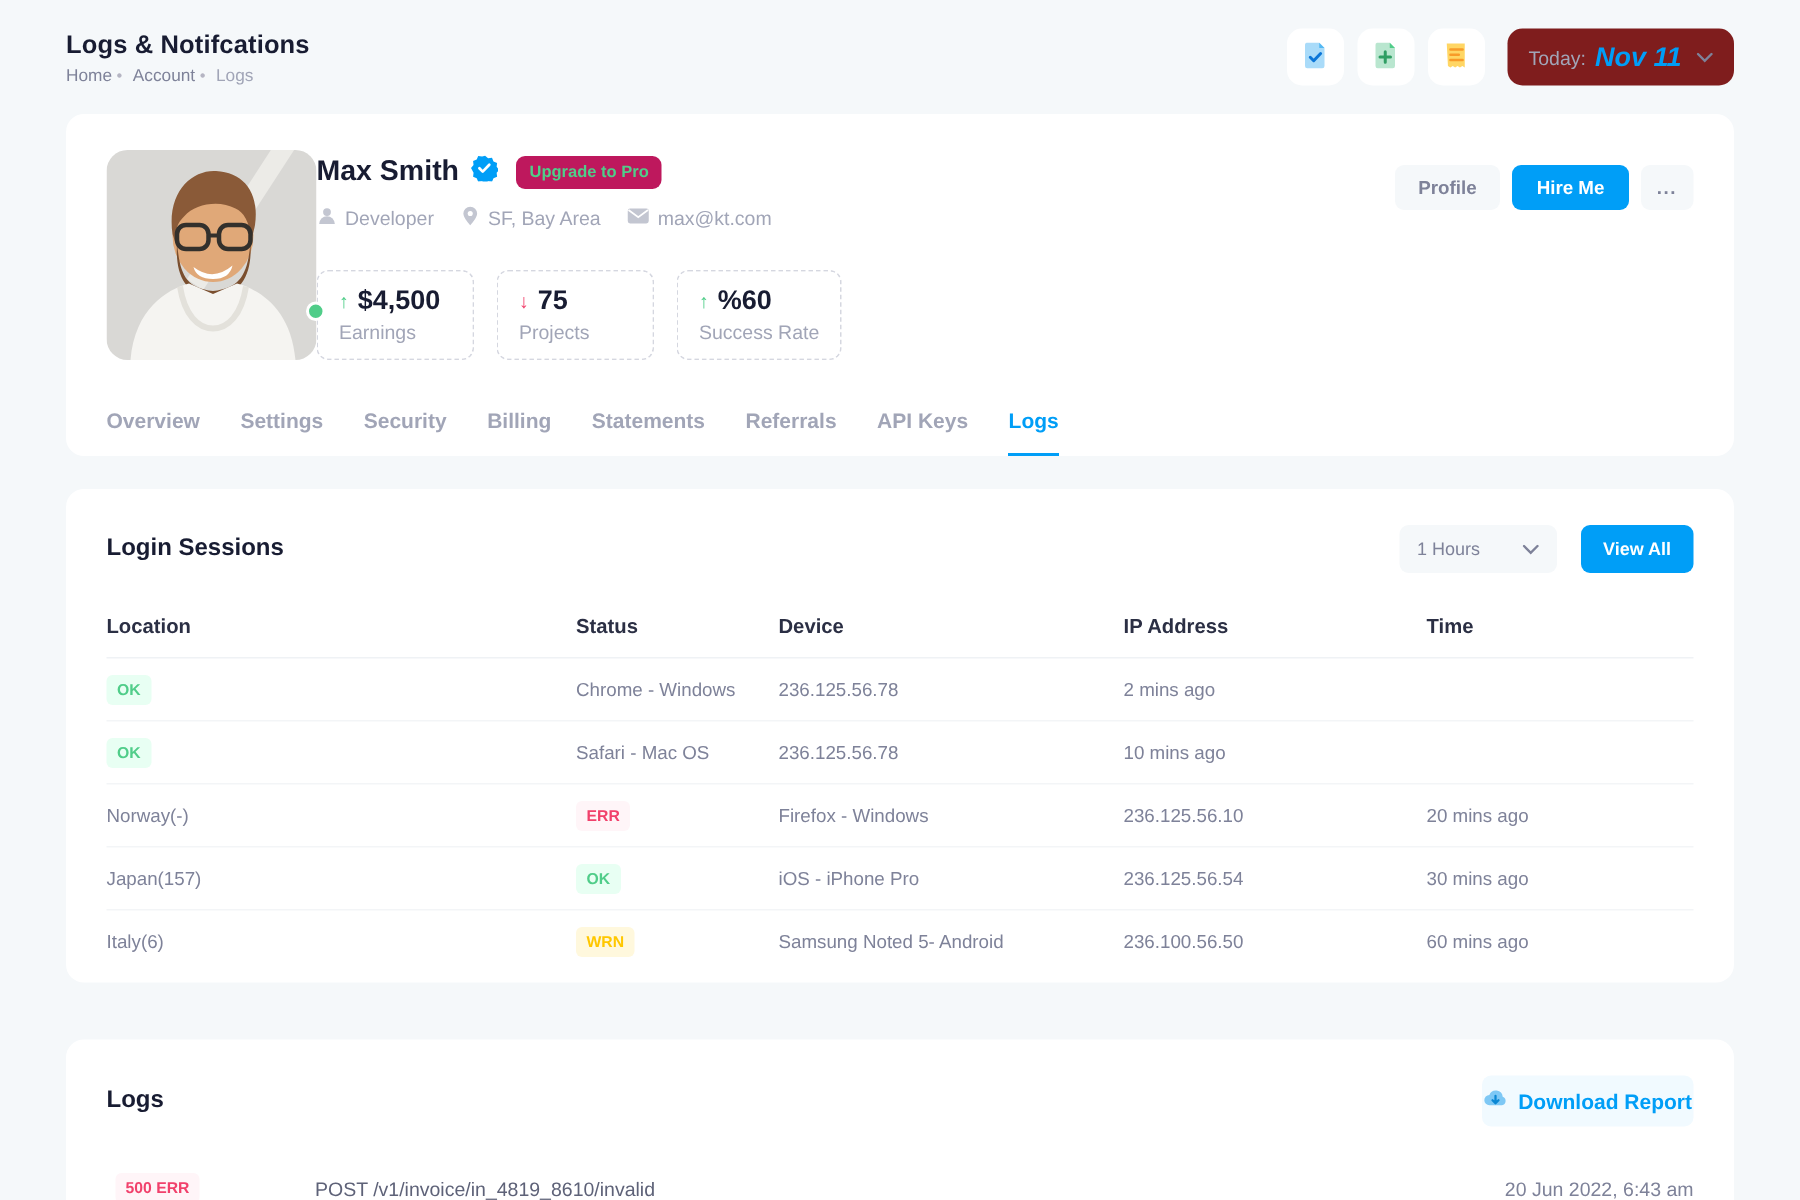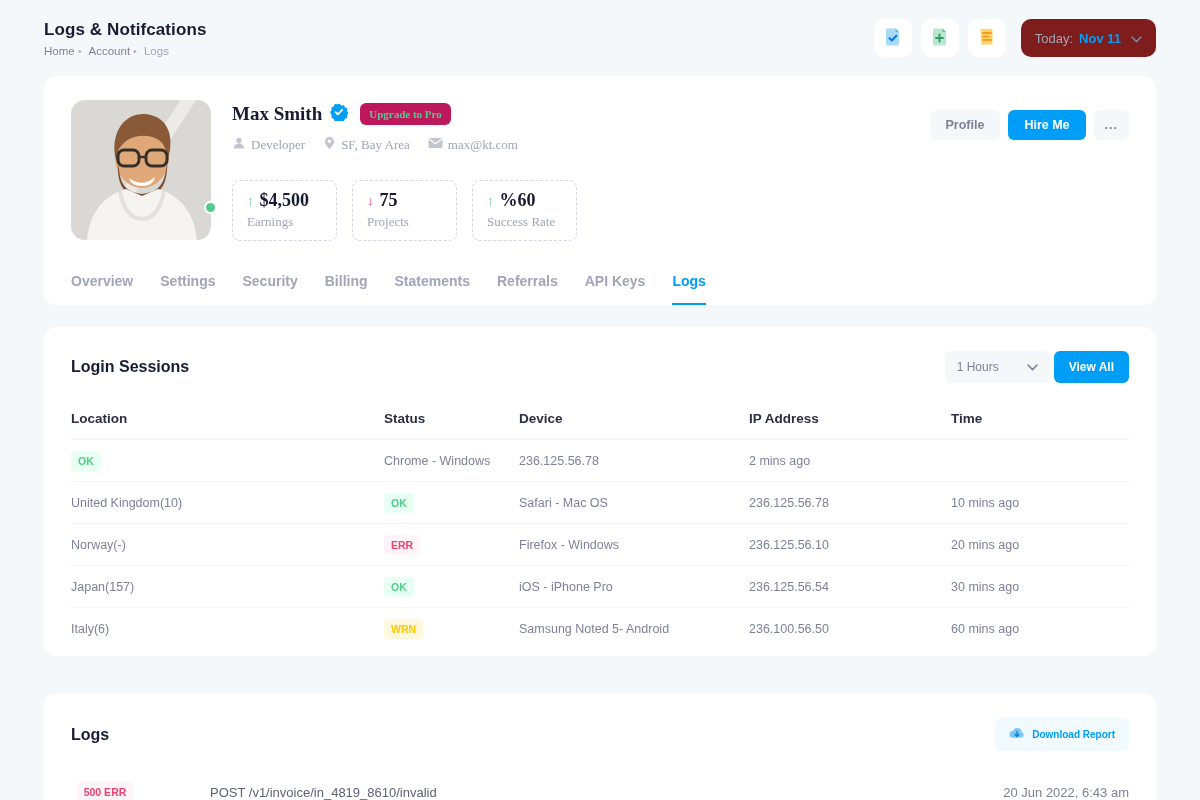--- a/index.html
+++ b/index.html
@@ -15,33 +15,33 @@
   .topbar { height:76px; display:flex; align-items:center; justify-content:space-between; }
   .page-title { font-size:17px; font-weight:bold; color:#181c32; letter-spacing:.1px; }
   .breadcrumb { margin-top:5px; font-size:11.5px; color:#7e8299; display:flex; gap:7px; align-items:center; }
   .breadcrumb .crumb { cursor:pointer; }
   .breadcrumb .crumb.muted { color:#a1a5b7; }
   .breadcrumb .dot { color:#b5b5c3; font-size:11px; margin-left:-4px; }
   .topbar-right { display:flex; align-items:center; gap:9px; }
   .icon-btn { width:38px; height:38px; background:#fff; border-radius:10px; display:flex; align-items:center; justify-content:center; cursor:pointer; border:none; }
   .date-pill { height:38px; background:#7f1d1d; border-radius:10px; display:flex; align-items:center; gap:6px; padding:0 14px; margin-left:6px; cursor:pointer; }
   .date-pill .prefix { color:#a1a5b7; font-size:13px; }
-  .date-pill .value { color:#009ef7; font-size:13px; font-weight:bold; }
+  .date-pill .value { color:#009ef7; font-size:18px; font-weight:bold;font-style:italic; }
   .chev { margin-left:4px; }
 
   
   .card { background:#fff; border-radius:12px; }
 
   
   .profile-card { padding:24px 27px 0 27px; }
   .profile-top { display:flex; }
   .avatar-wrap { position:relative; width:140px; height:140px; flex:0 0 140px; }
   .avatar-wrap svg { width:140px; height:140px; border-radius:14px; display:block; }
   .status-dot { position:absolute; right:-6px; top:101px; width:13px; height:13px; border-radius:50%; background:#50cd89; border:2.5px solid #fff; }
-  .profile-info { margin-left:21px; flex:1;font-family:Liberation Serif, serif; }
+  .profile-info { flex:1; }
   .name-row { display:flex; align-items:center; gap:8px; margin-top:3px; }
   .profile-name { font-size:19px; font-weight:bold; color:#181c32; }
   .pro-badge { background:#be185d; color:#50cd89; font-size:11px; font-weight:bold; padding:5px 9px; border-radius:6px; margin-left:4px; cursor:pointer; }
   .meta-row { display:flex; gap:18px; margin-top:11px; }
   .meta-item { display:flex; align-items:center; gap:5px; color:#a1a5b7; font-size:13px; }
   .stats-row { display:flex; gap:15px; margin-top:26px; }
   .stat-tile { border:1px dashed #d5d7e0; border-radius:8px; padding:9px 14px 10px 14px; min-width:105px; }
   .stat-value-row { display:flex; align-items:center; gap:6px; }
   .stat-arrow { font-size:13px; font-weight:bold; }
   .stat-arrow.up { color:#50cd89; }
@@ -63,39 +63,39 @@
   .progress-fill { height:100%; background:#50cd89; border-radius:3px; }
 
   .tabs-row { display:flex; gap:27px; margin-top:32px; }
   .tab { font-size:14px; font-weight:bold; color:#a1a5b7; padding-bottom:14px; cursor:pointer; border-bottom:2px solid transparent; }
   .tab.active { color:#009ef7; border-bottom-color:#009ef7; }
 
   
   .sessions-card { margin-top:22px; padding:24px 27px 6px 27px; }
   .section-head { display:flex; align-items:center; justify-content:space-between; }
   .section-title { font-size:16px; font-weight:bold; color:#181c32; }
-  .head-actions { display:flex; gap:4px; align-items:center; }
+  .head-actions { display:flex; gap:16px; align-items:center; }
   .select-box { background:#f5f8fa; border-radius:6px; height:32px; width:105px; display:flex; align-items:center; justify-content:space-between; padding:0 12px; font-size:12px; color:#7e8299; cursor:pointer; }
   .btn-viewall { background:#009ef7; color:#fff; padding:9px 15px; font-size:12px; }
 
   .table { margin-top:18px; }
   .t-row { display:grid; grid-template-columns:313px 135px 230px 202px 1fr; align-items:center; }
   .t-head { padding:10px 0 13px 0; border-bottom:1px solid #eff2f5; }
   .t-head .t-cell { font-size:13.5px; font-weight:bold; color:#2b2f44; }
   .t-body .t-row { height:42px; border-bottom:1px solid #f3f5f7; }
   .t-body .t-row:last-child { border-bottom:none; }
   .t-cell { font-size:12.5px; color:#7e8299; }
   .badge { display:inline-block; font-size:10.5px; font-weight:bold; padding:4px 7px; border-radius:4px; }
   .badge-success { background:#e8fff3; color:#50cd89; }
   .badge-danger  { background:#fff5f8; color:#f1416c; }
   .badge-warning { background:#fff8dd; color:#ffc700; }
 
   
   .logs-card { margin-top:38px; padding:24px 27px 20px 27px; }
-  .btn-download { background:#f1faff; color:#009ef7; padding:9px 14px; font-size:10px; display:flex; align-items:center; gap:7px; }
+  .btn-download { background:#f1faff; color:#009ef7; padding:9px 1px; font-size:14px; display:flex; align-items:center; gap:7px; }
   .log-rows { margin-top:26px; }
   .log-row { display:flex; align-items:center; height:30px; }
   .log-badge { flex:0 0 68px; text-align:center; }
   .log-path { margin-left:71px; font-size:13px; color:#5e6278; flex:1; }
   .log-date { font-size:13px; color:#7e8299; }
 </style>
 </head>
 <body>
 
 <div class="page">
@@ -274,21 +274,20 @@
           <div class="t-cell">Time</div>
         </div>
       <div class="t-body">
           <div class="t-row">
             <div class="t-cell"><span class="badge badge-success">OK</span></div>
             <div class="t-cell">Chrome - Windows</div>
             <div class="t-cell">236.125.56.78</div>
             <div class="t-cell">2 mins ago</div>
           </div>
           <div class="t-row">
-            <div class="t-cell">United Kingdom(10)</div>
             <div class="t-cell"><span class="badge badge-success">OK</span></div>
             <div class="t-cell">Safari - Mac OS</div>
             <div class="t-cell">236.125.56.78</div>
             <div class="t-cell">10 mins ago</div>
           </div>
           <div class="t-row">
             <div class="t-cell">Norway(-)</div>
             <div class="t-cell"><span class="badge badge-danger">ERR</span></div>
             <div class="t-cell">Firefox - Windows</div>
             <div class="t-cell">236.125.56.10</div>

